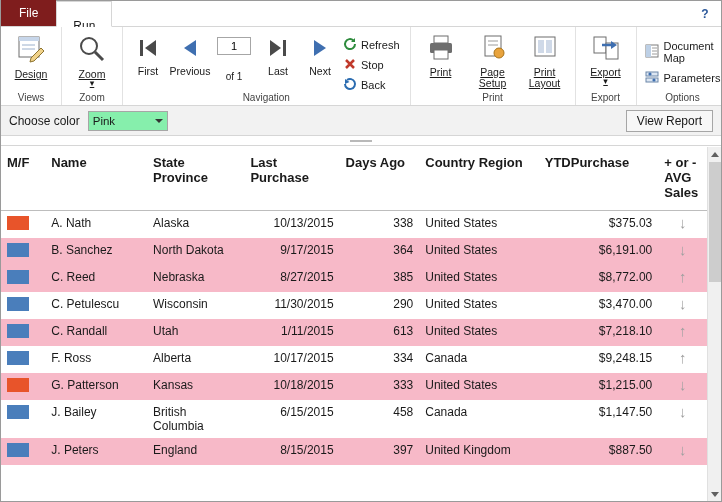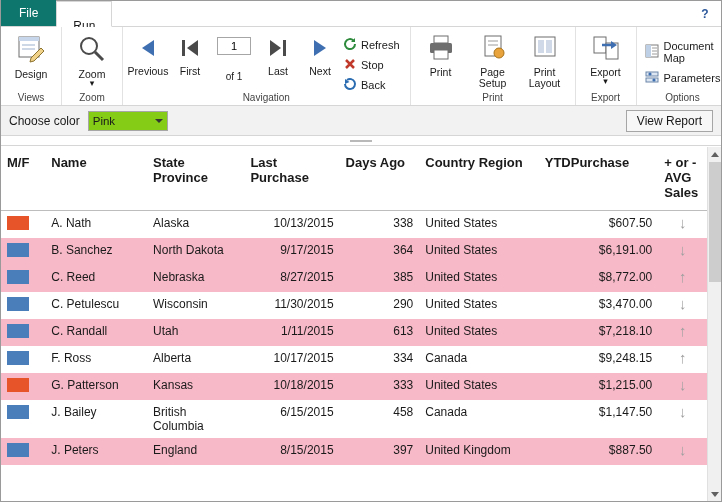--- a/index.html
+++ b/index.html
@@ -32,21 +32,21 @@
     flex: 0 0 auto;
   }
   .tab {
     height: 25px;
     padding: 12px 16px;
     line-height: 25px;
     font-size: 12px;
     cursor: default;
   }
   .tab.file {
-    background: #0f766e;
+    background: #7f1d1d;
     color: #ffffff;
     height: 26px;
     line-height: 26px;
     padding: 0 18px;
   }
   .tab.active {
     background: #ffffff;
     border: 1px solid #d6d6d6;
     border-bottom: 1px solid #ffffff;
     margin-bottom: -1px;
@@ -91,20 +91,21 @@
     padding-bottom: 2px;
   }
   .bigbtn {
     width: 52px;
     display: flex;
     flex-direction: column;
     align-items: center;
     justify-content: flex-start;
     padding-top: 3px;
     cursor: pointer;
+    text-decoration: underline;
   }
   .bigbtn .lbl { font-size: 10.5px; margin-top: 2px; text-align:center; line-height: 11px;}
   .ico { display:block; }
 
   .navbtn {
     width: 42px;
     display:flex; flex-direction:column; align-items:center;
     cursor: pointer;
     padding-top: 4px;
   }
@@ -143,21 +144,21 @@
     display: flex;
     align-items: center;
     padding: 0 8px;
     flex: 0 0 auto;
     position: relative;
   }
   .paramlabel { font-size: 12px; margin-right: 8px; }
   .paramselect {
     width: 80px; height: 20px;
     border: 1px solid #a6a6a6;
-    background: #84cc16;
+    background: #86efac;
     display: flex; align-items: center;
     padding-left: 4px;
     font-size: 11.5px;
     position: relative;
     cursor: pointer;
   }
   .paramselect .arrow {
     position:absolute; right: 4px; top: 50%; transform: translateY(-50%);
     width:0;height:0;border-left:4px solid transparent;border-right:4px solid transparent;border-top:4px solid #333;
   }
@@ -299,33 +300,33 @@
         </div>
       </div>
       <div class="rgroup-title">Zoom</div>
     </div>
 
     <div class="rgroup">
       <div class="rgroup-body">
         <div class="navbtn">
           <span class="ico">
             <svg width="26" height="26" viewBox="0 0 26 26">
-              <path d="M19 5 L19 21 L7 13 Z" fill="#3f6fb0"></path>
-            </svg>
-          </span>
-          <span class="lbl">Previous</span>
-        </div>
-        <div class="navbtn">
-          <span class="ico">
-            <svg width="26" height="26" viewBox="0 0 26 26">
               <rect x="5" y="5" width="3" height="16" fill="#4a4a4a"></rect>
               <path d="M21 5 L21 21 L10 13 Z" fill="#4a4a4a"></path>
             </svg>
           </span>
           <span class="lbl">First</span>
+        </div>
+        <div class="navbtn">
+          <span class="ico">
+            <svg width="26" height="26" viewBox="0 0 26 26">
+              <path d="M19 5 L19 21 L7 13 Z" fill="#3f6fb0"></path>
+            </svg>
+          </span>
+          <span class="lbl">Previous</span>
         </div>
         <div class="pagebox">
           <input class="pageinput" type="text" value="1" style="">
           <span class="pageof">of  1</span>
         </div>
         <div class="navbtn">
           <span class="ico">
             <svg width="26" height="26" viewBox="0 0 26 26">
               <path d="M5 5 L5 21 L16 13 Z" fill="#4a4a4a"></path>
               <rect x="18" y="5" width="3" height="16" fill="#4a4a4a"></rect>
@@ -496,21 +497,21 @@
           </tr>
         </thead>
         <tbody>
             <tr>
               <td class="swatchcell"><span class="swatch" style="background: rgb(232, 84, 42);"></span></td>
               <td>A. Nath</td>
               <td>Alaska</td>
               <td class="num">10/13/2015</td>
               <td class="num">338</td>
               <td>United States</td>
-              <td class="num">$607.50</td>
+              <td class="num">$375.03</td>
               <td class="arrowcell"><span class="arrow-down">↓</span></td>
             </tr>
             <tr class="alt">
               <td class="swatchcell"><span class="swatch" style="background: rgb(74, 126, 187);"></span></td>
               <td>B. Sanchez</td>
               <td>North Dakota</td>
               <td class="num">9/17/2015</td>
               <td class="num">364</td>
               <td>United States</td>
               <td class="num">$6,191.00</td>

